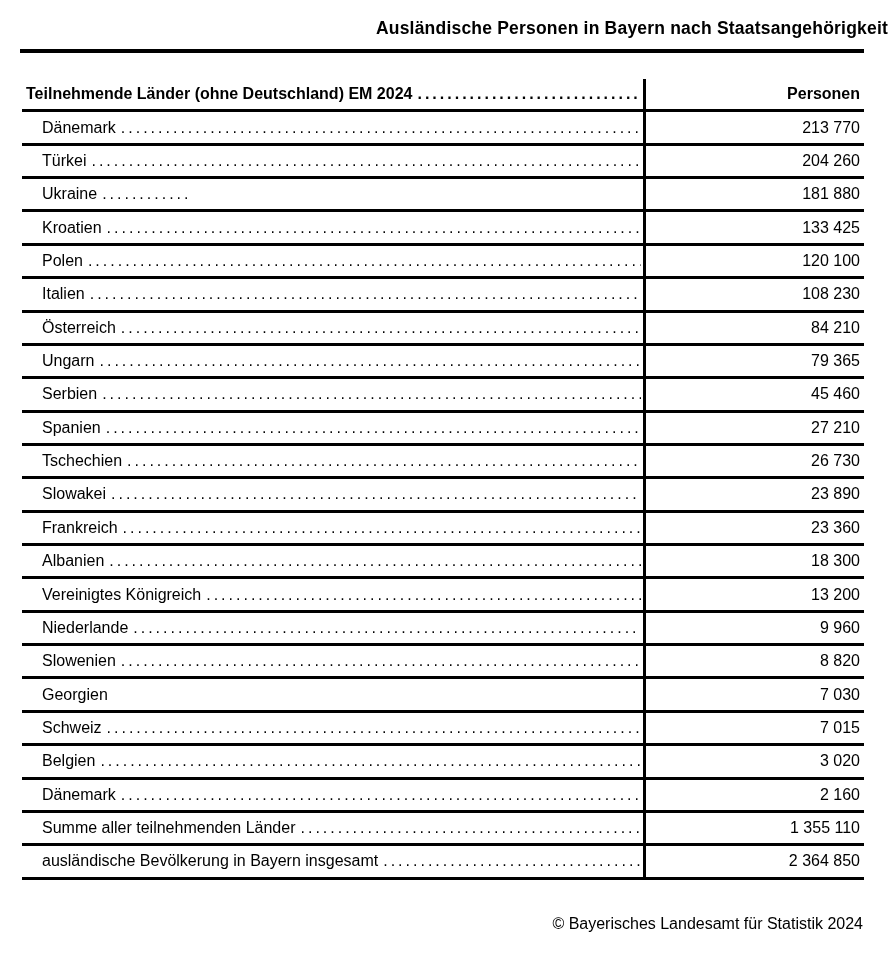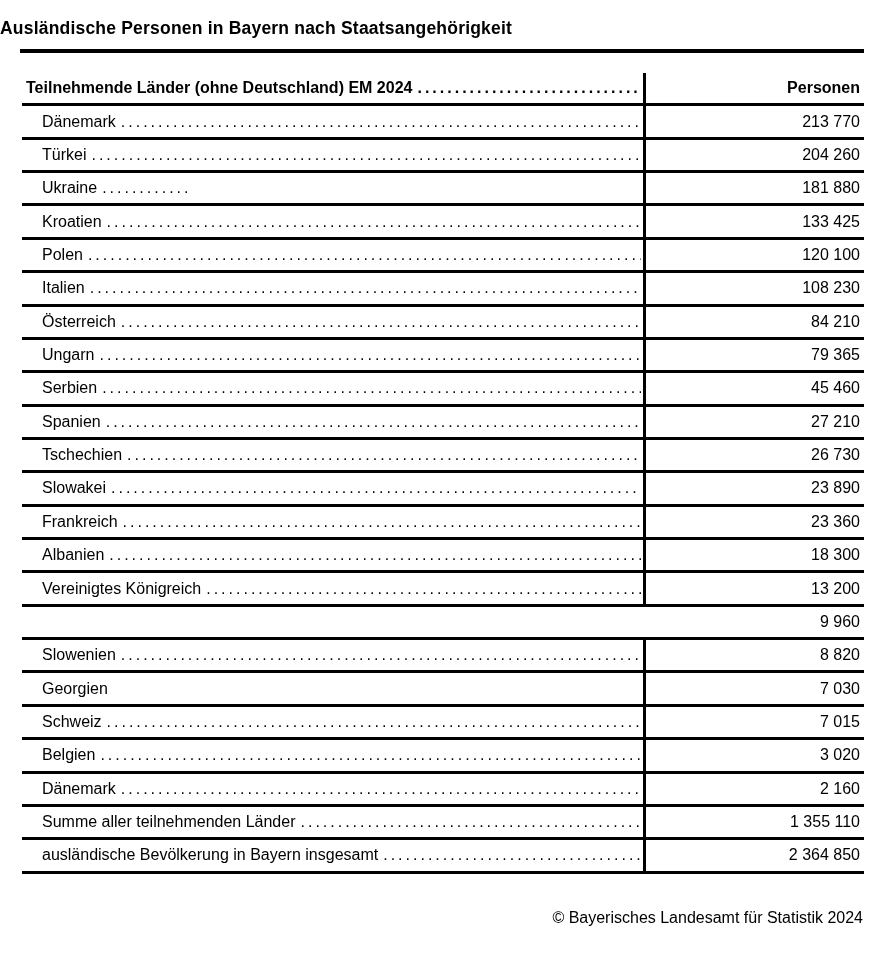--- a/index.html
+++ b/index.html
@@ -6,34 +6,34 @@
   body {
     width:888px; height:966px;
     background:#ffffff; color:#000000;
     font-family:"Liberation Sans", sans-serif;
     overflow:hidden;
   }
   .page { width:888px; height:966px; position:relative; }
 
   .title {
     padding-top:16px;
-    text-align:left;
+    text-align:right;
     font-size:17.5px;
     font-weight:bold;
     line-height:24px;
     letter-spacing:0.2px;
   }
   .title-rule {
     height:4px;
     background:#000;
     margin:9px 24px 0 20px;
   }
 
   .table {
-    margin:20px 24px 0 22px; 
+    margin:26px 24px 0 22px; 
   }
   .row {
     display:flex;
     height:33.36px;
     box-sizing:border-box;
     border-bottom:3px solid #000;
     font-size:16px;
   }
   .row.bold { font-weight:normal; }
 
@@ -255,20 +255,26 @@
     <div class="cell-label">
       <span class="labelwrap">
         <span class="label">Vereinigtes Königreich</span>
       <span class="dots"></span>
             </span>
     </div>
     <div class="cell-value">13 200</div>
   </div>
 
   <div class="row">
+    <div class="cell-label">
+      <span class="labelwrap">
+        <span class="label">Niederlande</span>
+      <span class="dots"></span>
+            </span>
+    </div>
     <div class="cell-value">9 960</div>
   </div>
 
   <div class="row">
     <div class="cell-label">
       <span class="labelwrap">
         <span class="label">Slowenien</span>
       <span class="dots"></span>
             </span>
     </div>

